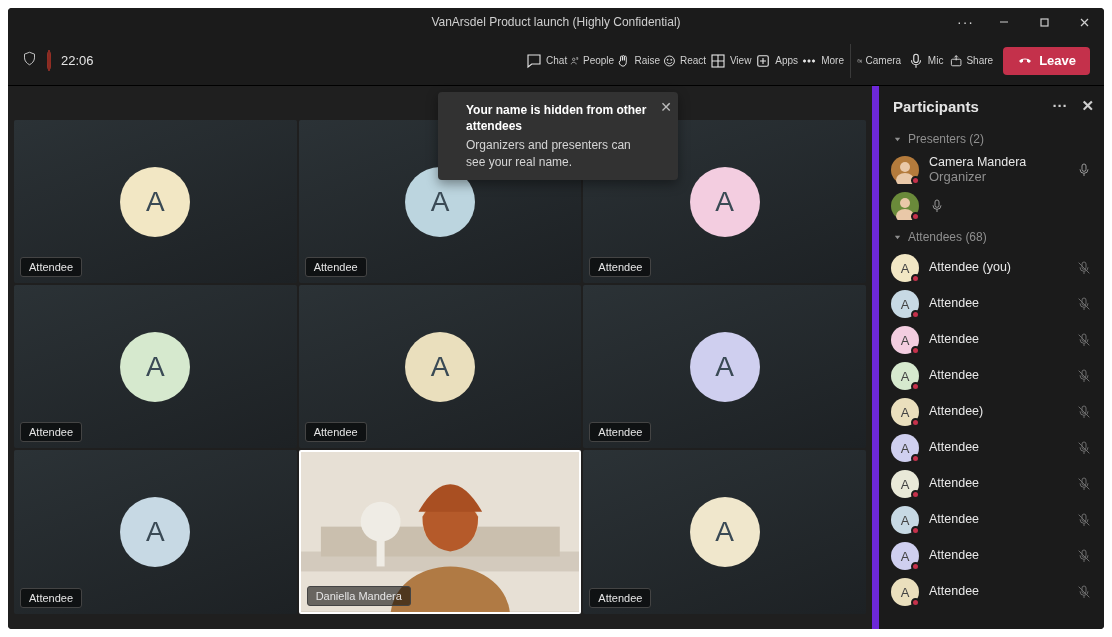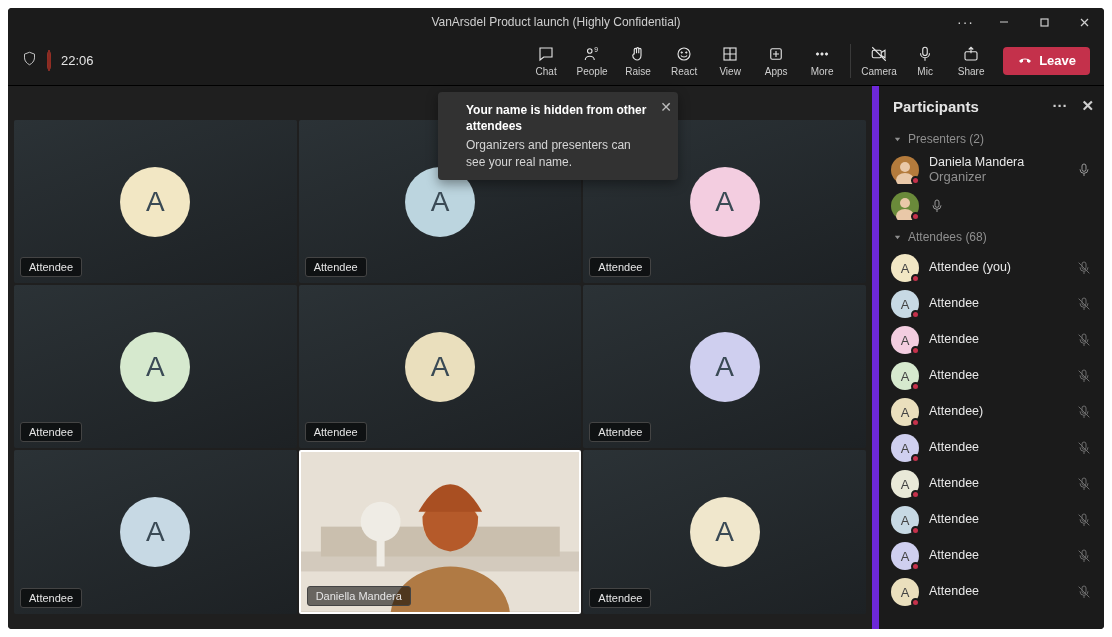--- a/index.html
+++ b/index.html
@@ -13,21 +13,21 @@
   .win-btn { width:40px; height:28px; display:flex; align-items:center; justify-content:center; color:#cfcfcf; }
   .titlebar .ellipsis { position:absolute; right:130px; color:#cfcfcf; font-size:14px; letter-spacing:1px;}
 
   
   .toolbar { height:50px; background:#1b1b1b; display:flex; align-items:center; padding:0 14px; color:#cfcfcf; border-bottom:1px solid #000;}
   .toolbar-left { display:flex; align-items:center; gap:10px; }
   .rec-dot { width:10px; height:10px; border-radius:50%; background:#e74c3c; border:2px solid #8a2b22;}
   .timer { font-size:13px; color:#e5e5e5;}
   .toolbar-spacer{ flex:1;}
   .tool-group{ display:flex; gap:2px;}
-  .tool-btn { width:44px; height:46px; display:flex; flex-direction:column; align-items:center; justify-content:center; gap:3px; font-size:10px; color:#cfcfcf; border-radius:4px;}
+  .tool-btn { width:44px; height:46px; display:flex; flex-direction:row; align-items:center; justify-content:center; gap:3px; font-size:10px; color:#cfcfcf; border-radius:4px;}
   .tool-btn svg { width:18px; height:18px; stroke:#e5e5e5; fill:none;}
   .divider-v{ width:1px; height:34px; background:#3a3a3a; margin:0 6px;}
   .leave-btn{ background:#c4314b; color:#fff; padding:6px 14px; border-radius:4px; display:flex; align-items:center; gap:6px; font-size:13px; font-weight:600;}
   .leave-btn svg{ width:16px;height:16px; fill:#fff;}
 
   .body { flex:1; display:flex; min-height:0;}
   .stage { flex:1; background:#1f1f1f; padding:6px 6px 24px 6px; position:relative; display:flex; flex-direction:column;}
   .grid { flex:1; display:grid; grid-template-columns:repeat(3,1fr); grid-template-rows:repeat(3,1fr); gap:2px; margin-top:28px;}
   .tile { background:#252a2d; background:linear-gradient(160deg,#2b3236 0%, #1d2124 100%); border-radius:2px; position:relative; display:flex; align-items:center; justify-content:center;}
   .tile.video-tile{ background:#d8cfc3; overflow:hidden; border:2px solid #fff;}
@@ -269,21 +269,21 @@
             </div>
             <div class="p-row">
               <div class="pa photo" style="background: rgb(180, 123, 60);">
                 <svg width="28" height="28" viewBox="0 0 28 28">
                   <circle cx="14" cy="11" r="5" fill="#e9c8a8"></circle>
                   <ellipse cx="14" cy="24" rx="9" ry="7" fill="#e9c8a8"></ellipse>
                 </svg>
                 <span class="status-dot"></span>
               </div>
               <div class="info">
-                <span class="n">Daniela Mandera</span>
+                <span class="n">Camera Mandera</span>
                 <span class="r">Organizer</span>
               </div>
               <svg class="mic" viewBox="0 0 24 24">
                 <rect x="9" y="3" width="6" height="11" rx="3" stroke="#cfcfcf" fill="none" stroke-width="1.5"></rect>
                 <path d="M6 11a6 6 0 0012 0M12 17v4" stroke="#cfcfcf" fill="none" stroke-width="1.5"></path>
               </svg>
             </div>
             <div class="p-row">
               <div class="pa photo" style="background: rgb(106, 138, 58);">
                 <svg width="28" height="28" viewBox="0 0 28 28">

